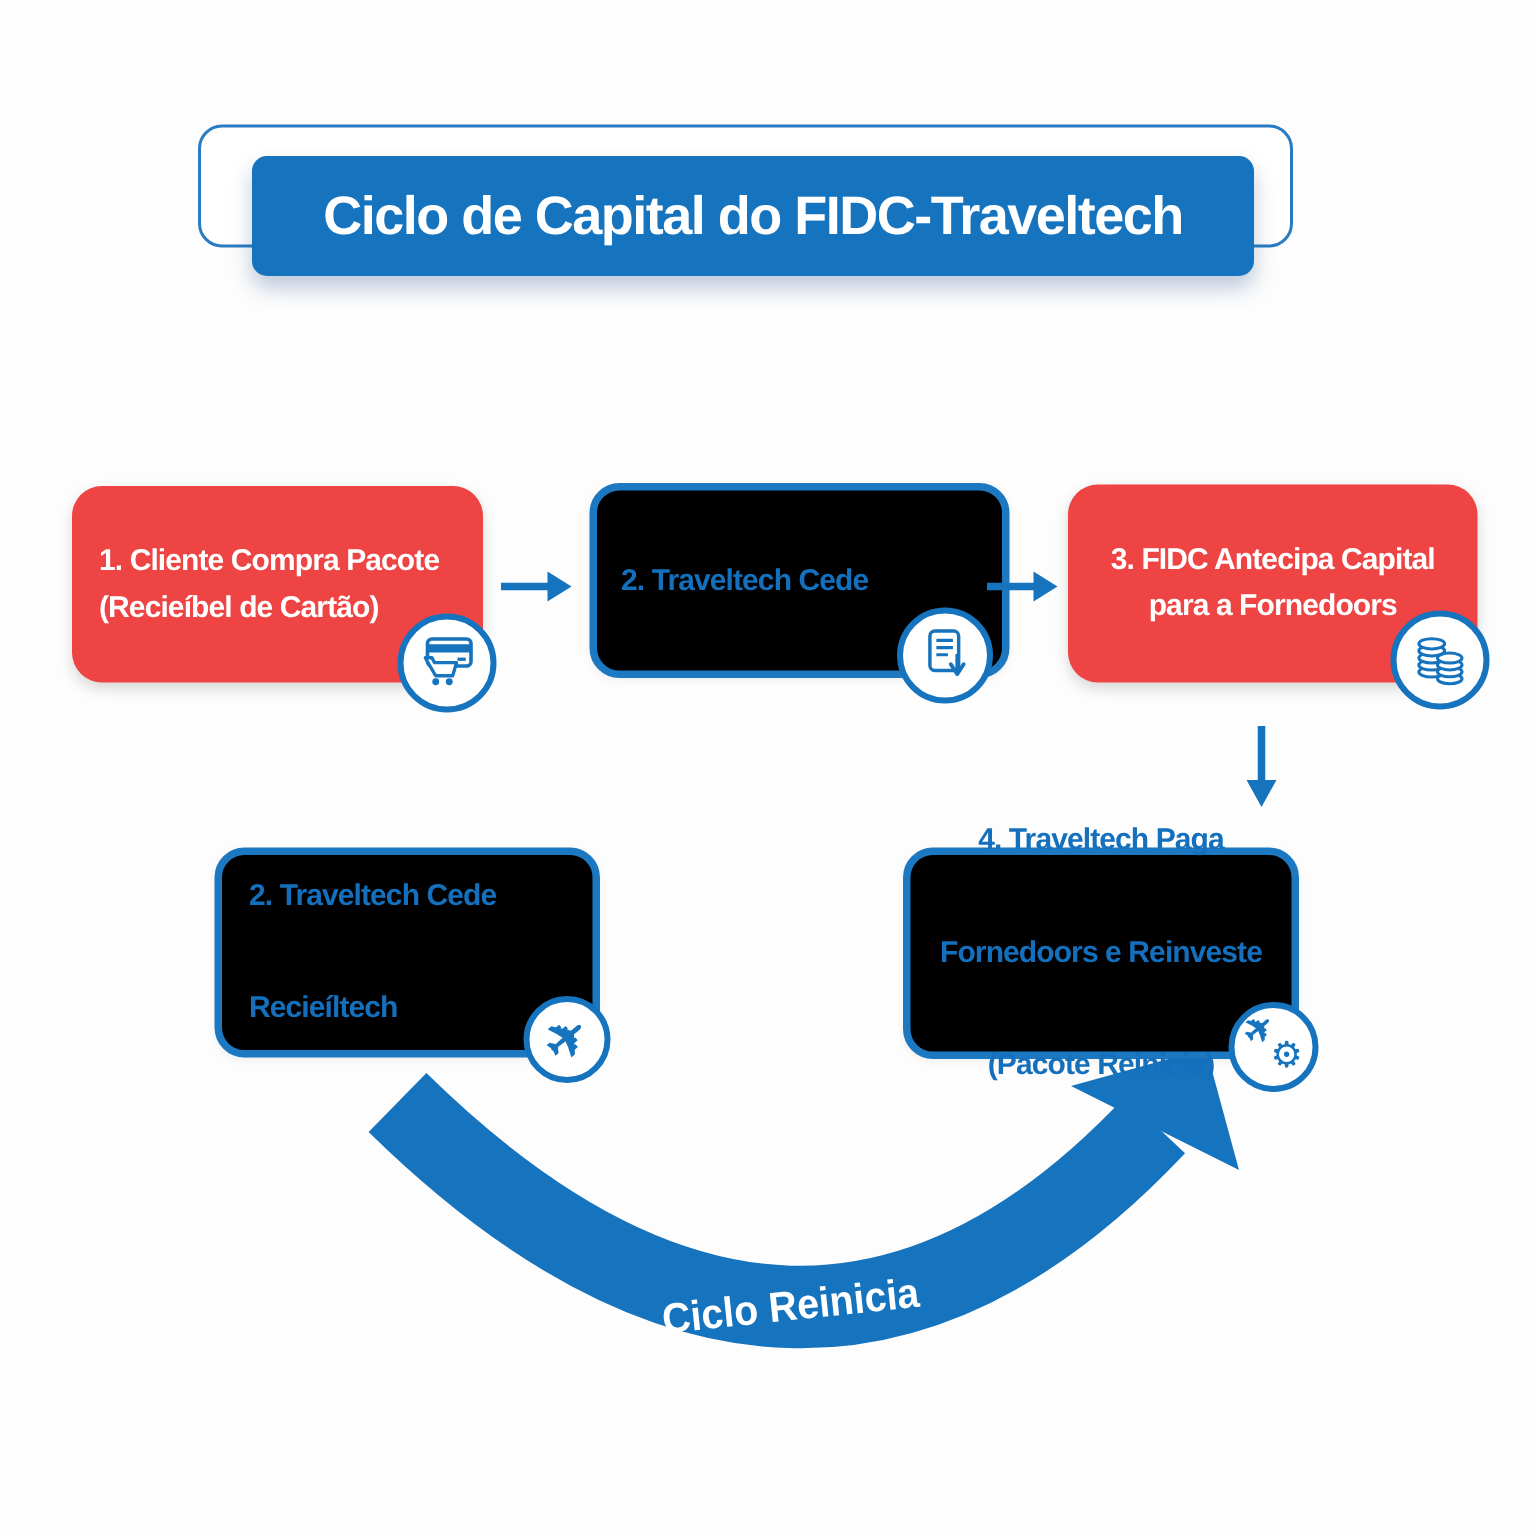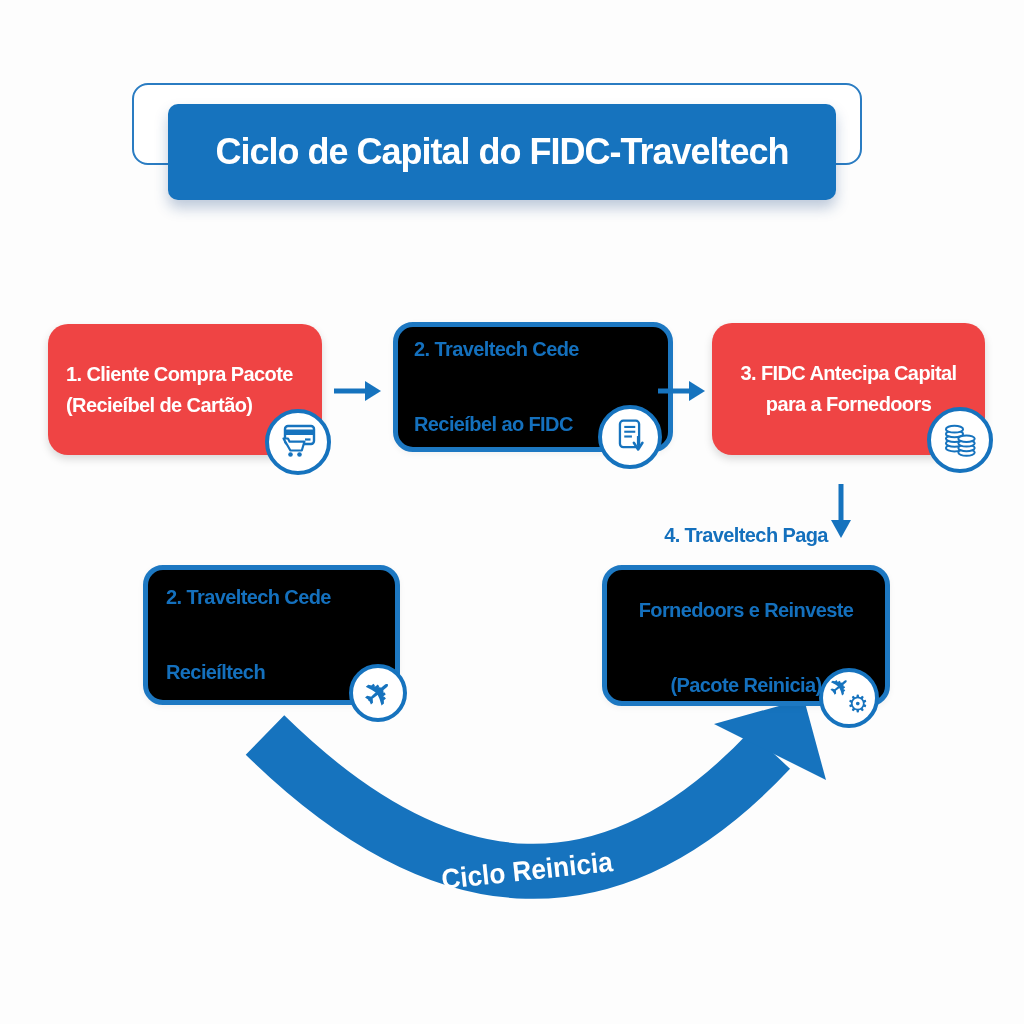--- a/index.html
+++ b/index.html
@@ -14,21 +14,21 @@
   
   .title-outline {
     position: absolute; left: 132px; top: 83px;
     width: 726px; height: 78px;
     background: #ffffff;
     border: 2px solid #2a7cc2;
     border-radius: 16px;
   }
   .title-banner {
     position: absolute; left: 168px; top: 104px;
-    width: 668px; height: 96px;
+    width: 668px; height: 80px;
     background: #1673be;
     border-radius: 10px;
     box-shadow: 0 8px 14px rgba(25, 70, 130, 0.28);
     display: flex; align-items: center; justify-content: center;
   }
   .title-banner span {
     color: #ffffff; font-size: 36px; font-weight: bold;
     letter-spacing: -1px; white-space: nowrap;
   }
 
@@ -50,21 +50,21 @@
     border: 5px solid #1d78c2;
     box-shadow: 0 2px 6px rgba(0,0,0,0.05);
     gap: 44px;
   }
   .box.outlined .line { color: #1470bd; }
 
   .box1 { left: 48px;  top: 324px; width: 274px; height: 131px; padding-left: 18px; }
   .box2 { left: 393px; top: 322px; width: 280px; height: 130px; padding-left: 16px; }
   .box3 { left: 712px; top: 323px; width: 273px; height: 132px; text-align: center; }
   .box4 { left: 143px; top: 565px; width: 257px; height: 140px; padding-left: 18px; }
-  .box5 { left: 602px; top: 565px; width: 288px; height: 141px; text-align: center; justify-content: flex-end; }
+  .box5 { left: 602px; top: 565px; width: 264px; height: 141px; text-align: center; }
   .box5 .line { line-height: 31px; }
 
   
   .icon-circle {
     position: absolute;
     background: #ffffff;
     border: 4px solid #1673be;
     border-radius: 50%;
     box-sizing: border-box;
     display: flex; align-items: center; justify-content: center;
@@ -120,21 +120,20 @@
       <span class="line">(Recieíbel de Cartão)</span>
     </div>
 
     <svg class="flow-arrow fa1" width="50" height="26">
       <line x1="2" y1="13" x2="34" y2="13" stroke="#1673be" stroke-width="5"></line>
       <polygon points="33,3 49,13 33,23" fill="#1673be"></polygon>
     </svg>
 
     <div class="box outlined box2">
       <span class="line">2. Traveltech Cede</span>
-      <span class="line">Recieíbel ao FIDC</span>
     </div>
 
     <svg class="flow-arrow fa2" width="50" height="26">
       <line x1="2" y1="13" x2="34" y2="13" stroke="#1673be" stroke-width="5"></line>
       <polygon points="33,3 49,13 33,23" fill="#1673be"></polygon>
     </svg>
 
     <div class="box filled box3">
       <span class="line">3. FIDC Antecipa Capital</span>
       <span class="line">para a Fornedoors</span>

